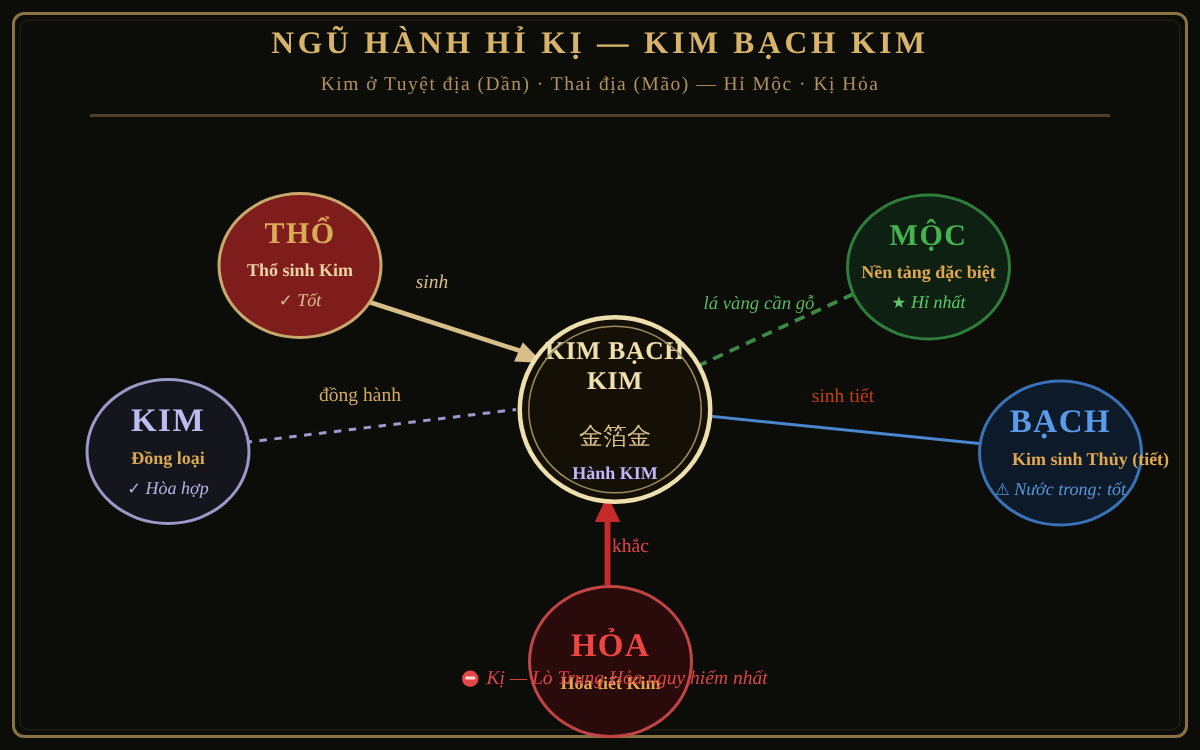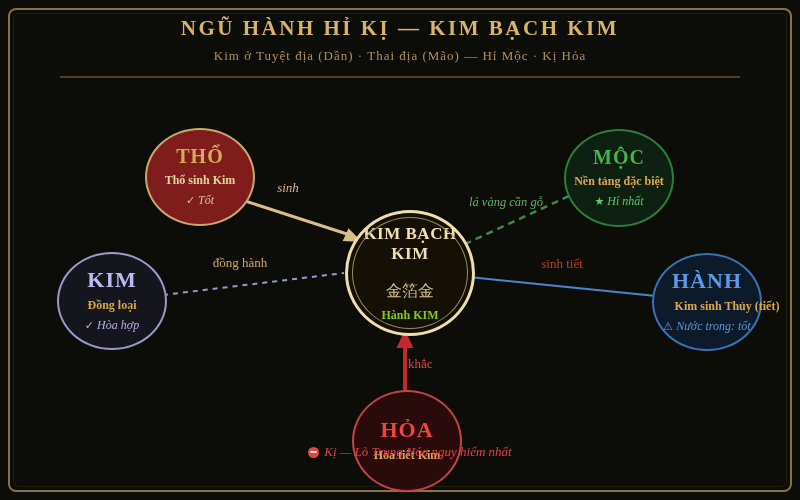--- a/index.html
+++ b/index.html
@@ -76,21 +76,21 @@
     left:345px;top:210px;width:124px;height:120px;
     background:#141006;border:3px solid #eedfae;
     position:absolute;
   }
   .node-center::before{
     content:"";position:absolute;inset:4px;border-radius:50%;
     border:1px solid #9a8c60;
   }
   .node-center .c-title{font-size:17px;font-weight:bold;color:#f0e0b0;letter-spacing:.5px;}
   .node-center .c-hanzi{font-size:16px;color:#d8c088;margin-top:17px;}
-  .node-center .c-sub{font-size:12px;font-weight:bold;color:#84cc16;margin-top:6px;}
+  .node-center .c-sub{font-size:12px;font-weight:bold;color:#c4b5fd;margin-top:6px;}
   
   .hoa-caption{
     position:absolute;left:300px;top:444px;width:220px;
     display:flex;align-items:center;justify-content:center;gap:5px;
     font-size:13px;font-style:italic;color:#e04444;white-space:nowrap;
   }
   .no-entry{
     width:11px;height:11px;border-radius:50%;background:#e04848;
     position:relative;display:inline-block;flex:0 0 auto;
   }
@@ -140,21 +140,21 @@
     <div class="n-line2"><span class="badge-icon">★</span> <span>Hỉ nhất</span></div>
   </div>
 
   <div class="node node-kim">
     <div class="n-title">KIM</div>
     <div class="n-line1">Đồng loại</div>
     <div class="n-line2"><span class="badge-icon">✓</span> <span>Hòa hợp</span></div>
   </div>
 
   <div class="node node-thuy">
-    <div class="n-title">HÀNH</div>
+    <div class="n-title">BẠCH</div>
     <div class="n-line1">Kim sinh Thủy (tiết)</div>
     <div class="n-line2"><span class="badge-icon">⚠</span> <span>Nước trong: tốt</span></div>
   </div>
 
   <div class="node node-hoa">
     <div class="n-title">HỎA</div>
     <div class="n-line1">Hỏa tiết Kim</div>
   </div>
 
   <div class="hoa-caption">

